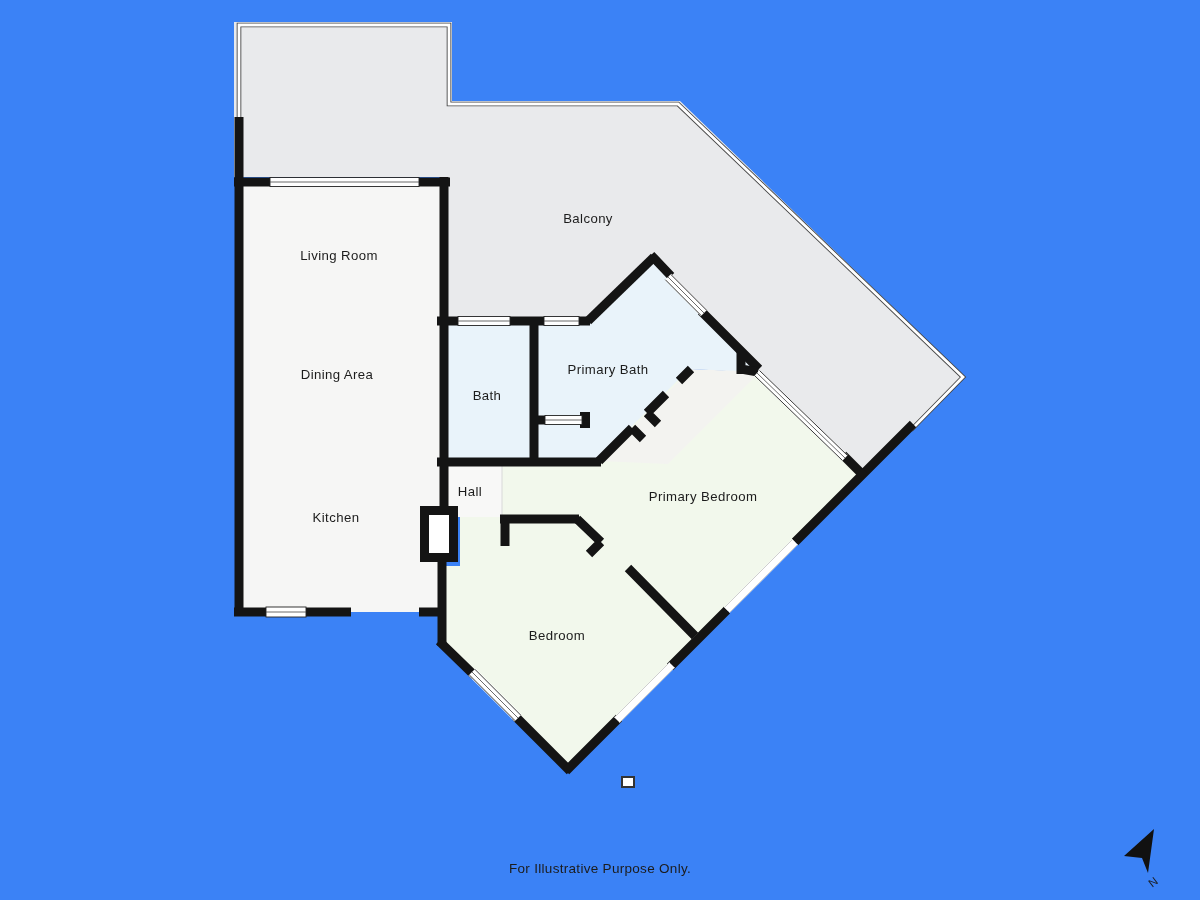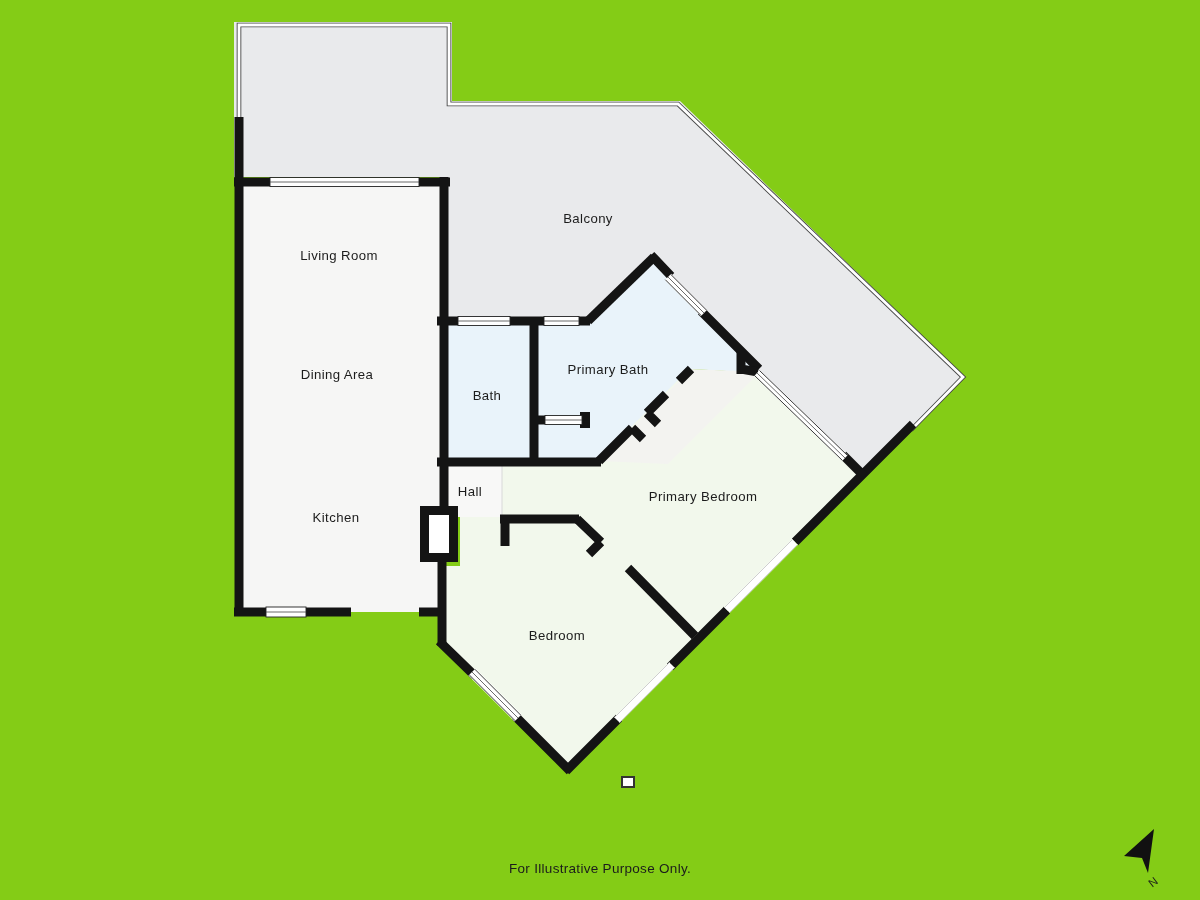--- a/index.html
+++ b/index.html
@@ -1,16 +1,16 @@
 <!DOCTYPE html>
 <html><head>
 <meta charset="utf-8">
 <style>
   html,body{margin:0;padding:0;background:#ffffff;}
-  .page{width:1200px;height:900px;position:relative;background:#84cc16;overflow:hidden;
+  .page{width:1200px;height:900px;position:relative;background:#3b82f6;overflow:hidden;
         font-family:"Liberation Sans",sans-serif;}
   svg{display:block;}
   .wall{stroke:#141414;stroke-width:9;fill:none;stroke-linecap:butt;}
   .rail{stroke:#474747;stroke-width:4.6;fill:none;}
   .railIn{stroke:#ffffff;stroke-width:2.8;fill:none;}
   .balcony{fill:#e9eaec;}
   .living{fill:#f6f6f5;}
   .bathf{fill:#e9f3fa;}
   .greenf{fill:#f2f8ec;}
   .hallf{fill:#f8f8f7;}

